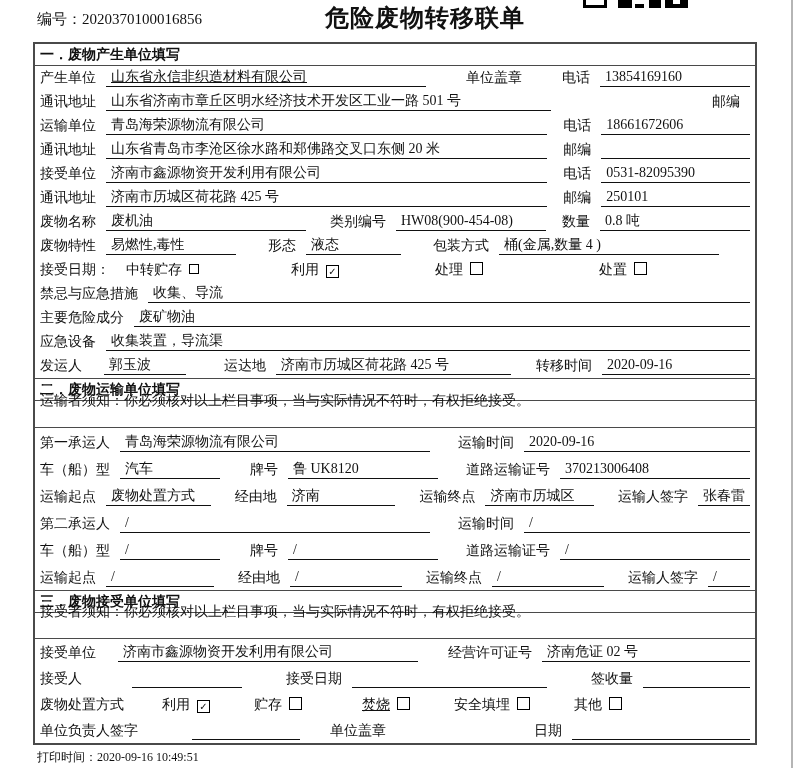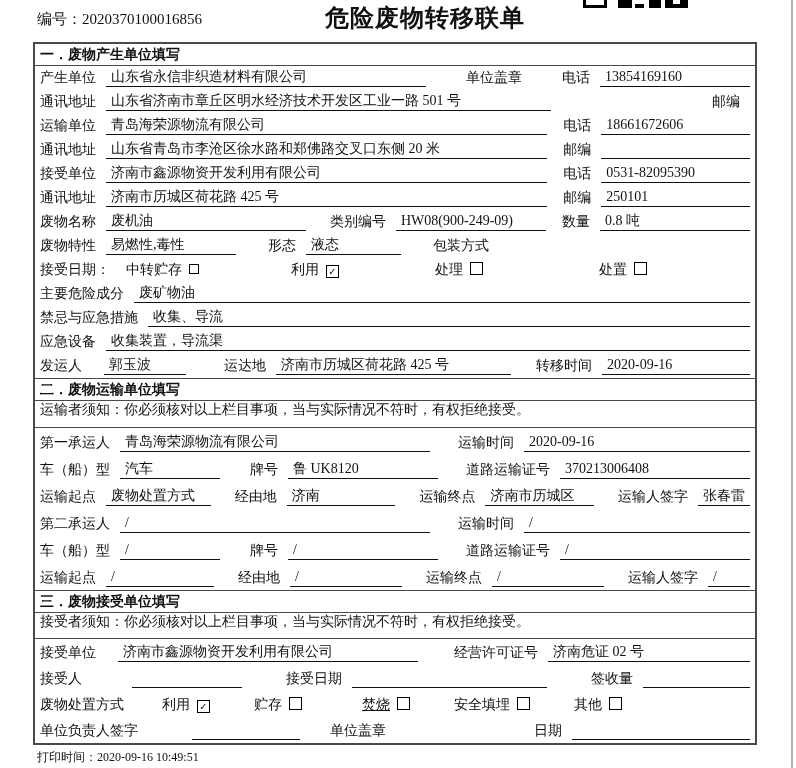--- a/index.html
+++ b/index.html
@@ -30,21 +30,21 @@
     font-family:"Liberation Sans","DejaVu Sans",sans-serif;font-size:14px;
     border-bottom:1px solid #4a4a4a;flex:none;
   }
   .section + .section .sec-title{border-top:1px solid #4a4a4a;}
   .row{
     display:flex;align-items:flex-end;height:24px;padding:0 5px 3px 5px;
     box-sizing:border-box;flex:none;
   }
   .sec1 .row{height:27px;}
   .sec2 .row{height:26px;}
-  .row.note{border-bottom:1px solid #4a4a4a;align-items:flex-start;padding-bottom:17px;font-family:Liberation Mono, monospace;}
+  .row.note{border-bottom:1px solid #4a4a4a;align-items:flex-end;padding-bottom:17px;font-family:Liberation Mono, monospace;}
   .seg{white-space:nowrap;line-height:18px;box-sizing:border-box;}
   .lab{margin-right:10px;}
   .val{
     border-bottom:1px solid #111;padding:0 5px;min-height:18px;
     margin-right:16px;overflow:visible;
   }
   .val:last-child{margin-right:0;}
   .cbwrap{margin-right:0;}
   .cb{
     display:inline-block;width:11px;height:11px;border:1px solid #000;
@@ -70,21 +70,21 @@
   <span class="q" style="left:82px;top:4px;width:23px;height:4px;"></span>
   <span class="q" style="left:82px;top:0;width:8px;height:4px;"></span>
   <span class="q" style="left:97px;top:0;width:8px;height:4px;"></span>
 </div>
 
 <div id="form-table">
     <div class="section sec0">
       <div class="sec-title">一．废物产生单位填写</div>
       <div class="row">
         <span class="seg lab">产生单位</span>
-        <span class="seg val" style="width: 320px;">山东省永信非织造材料有限公司</span>
+        <span class="seg val" style="width: 320px; text-decoration: underline;">山东省永信非织造材料有限公司</span>
         <span class="seg lab" style="margin-left: 24px;">单位盖章</span>
         <span class="seg lab" style="margin-left: auto;">电话</span>
         <span class="seg val" style="width: 150px;">13854169160</span>
       </div>
       <div class="row">
         <span class="seg lab">通讯地址</span>
         <span class="seg val" style="width: 445px;">山东省济南市章丘区明水经济技术开发区工业一路 501 号</span>
         <span class="seg lab" style="margin-left: auto;">邮编</span>
       </div>
       <div class="row">
@@ -108,45 +108,46 @@
       <div class="row">
         <span class="seg lab">通讯地址</span>
         <span class="seg val" style="width: 445px;">济南市历城区荷花路 425 号</span>
         <span class="seg lab" style="margin-left: auto;">邮编</span>
         <span class="seg val" style="width: 150px;">250101</span>
       </div>
       <div class="row">
         <span class="seg lab">废物名称</span>
         <span class="seg val" style="width: 200px;">废机油</span>
         <span class="seg lab" style="margin-left: 8px;">类别编号</span>
-        <span class="seg val" style="width: 150px;">HW08(900-249-09)</span>
+        <span class="seg val" style="width: 150px;">HW08(900-454-08)</span>
         <span class="seg lab" style="margin-left: auto;">数量</span>
         <span class="seg val" style="width: 150px;">0.8 吨</span>
       </div>
       <div class="row">
         <span class="seg lab">废物特性</span>
         <span class="seg val" style="width: 130px;">易燃性,毒性</span>
         <span class="seg lab" style="margin-left: 16px;">形态</span>
         <span class="seg val" style="width: 95px;">液态</span>
         <span class="seg lab" style="margin-left: 16px;">包装方式</span>
+        <span class="seg val" style="width: 220px;">桶(金属,数量  4 )</span>
       </div>
       <div class="row">
         <span class="seg lab">接受日期：</span>
         <span class="seg cbwrap" style="margin-left: 6px;"><span>中转贮存</span><span class="cb small"></span></span>
         <span class="seg cbwrap" style="margin-left: 92px;"><span>利用</span><span class="cb">✓</span></span>
         <span class="seg cbwrap" style="margin-left: 96px;"><span>处理</span><span class="cb"></span></span>
         <span class="seg cbwrap" style="margin-left: 116px;"><span>处置</span><span class="cb"></span></span>
       </div>
       <div class="row">
+        <span class="seg lab">禁忌与应急措施</span>
+        <span class="seg val" style="flex: 1 1 0%; margin-right: 0px;">收集、导流</span>
+      </div>
+      <div class="row">
         <span class="seg lab">主要危险成分</span>
         <span class="seg val" style="flex: 1 1 0%; margin-right: 0px;">废矿物油</span>
-      </div>
-      <div class="row">
-        <span class="seg lab">禁忌与应急措施</span>
-        <span class="seg val" style="flex: 1 1 0%; margin-right: 0px;">收集、导流</span>
       </div>
       <div class="row">
         <span class="seg lab">应急设备</span>
         <span class="seg val" style="flex: 1 1 0%; margin-right: 0px;">收集装置，导流渠</span>
       </div>
       <div class="row">
         <span class="seg lab">发运人</span>
         <span class="seg val" style="width: 82px; margin-left: 12px;">郭玉波</span>
         <span class="seg lab" style="margin-left: 22px;">运达地</span>
         <span class="seg val" style="width: 235px;">济南市历城区荷花路 425 号</span>
@@ -209,21 +210,21 @@
       </div>
     </div>
     <div class="section sec2">
       <div class="sec-title">三．废物接受单位填写</div>
       <div class="row note">
         <span class="seg lab">接受者须知：你必须核对以上栏目事项，当与实际情况不符时，有权拒绝接受。</span>
       </div>
       <div class="row">
         <span class="seg lab">接受单位</span>
         <span class="seg val" style="width: 300px; margin-left: 12px;">济南市鑫源物资开发利用有限公司</span>
-        <span class="seg lab" style="margin-left: 20px; font-family: Liberation Mono, monospace;">经营许可证号</span>
+        <span class="seg lab" style="margin-left: 14px; font-family: Liberation Mono, monospace;">经营许可证号</span>
         <span class="seg val" style="flex: 1 1 0%; margin-right: 0px;">济南危证 02 号</span>
       </div>
       <div class="row">
         <span class="seg lab">接受人</span>
         <span class="seg val" style="width: 110px; margin-left: 40px;"></span>
         <span class="seg lab" style="margin-left: 28px;">接受日期</span>
         <span class="seg val" style="width: 195px;"></span>
         <span class="seg lab" style="margin-left: 28px;">签收量</span>
         <span class="seg val" style="flex: 1 1 0%; margin-right: 0px;"></span>
       </div>

